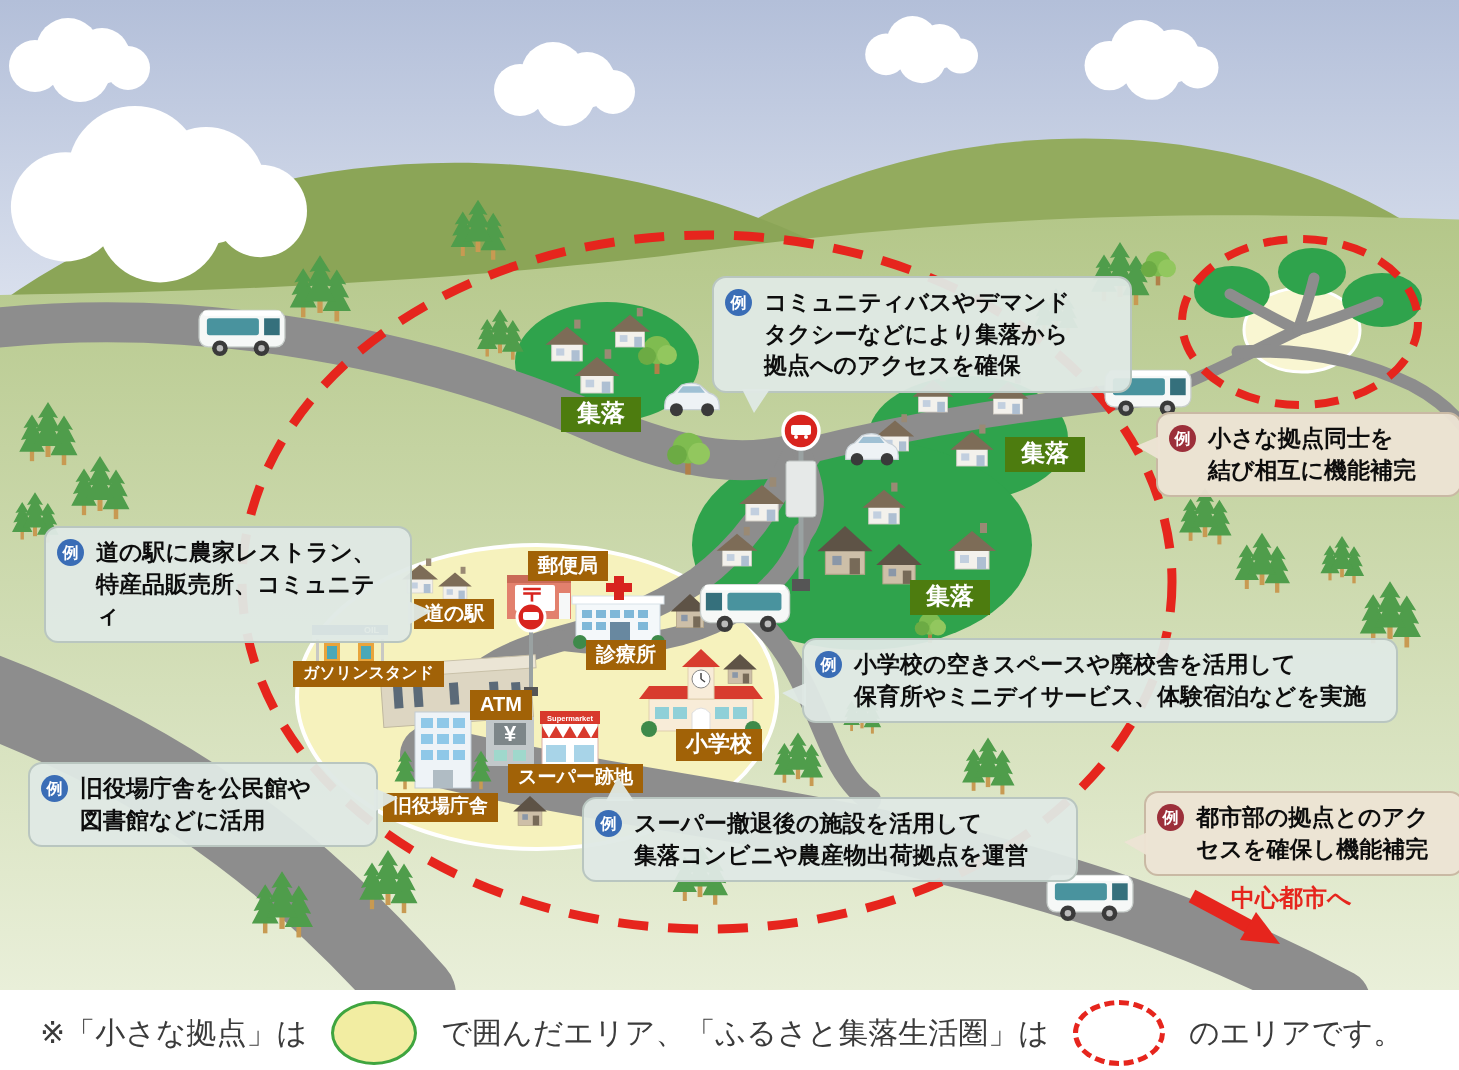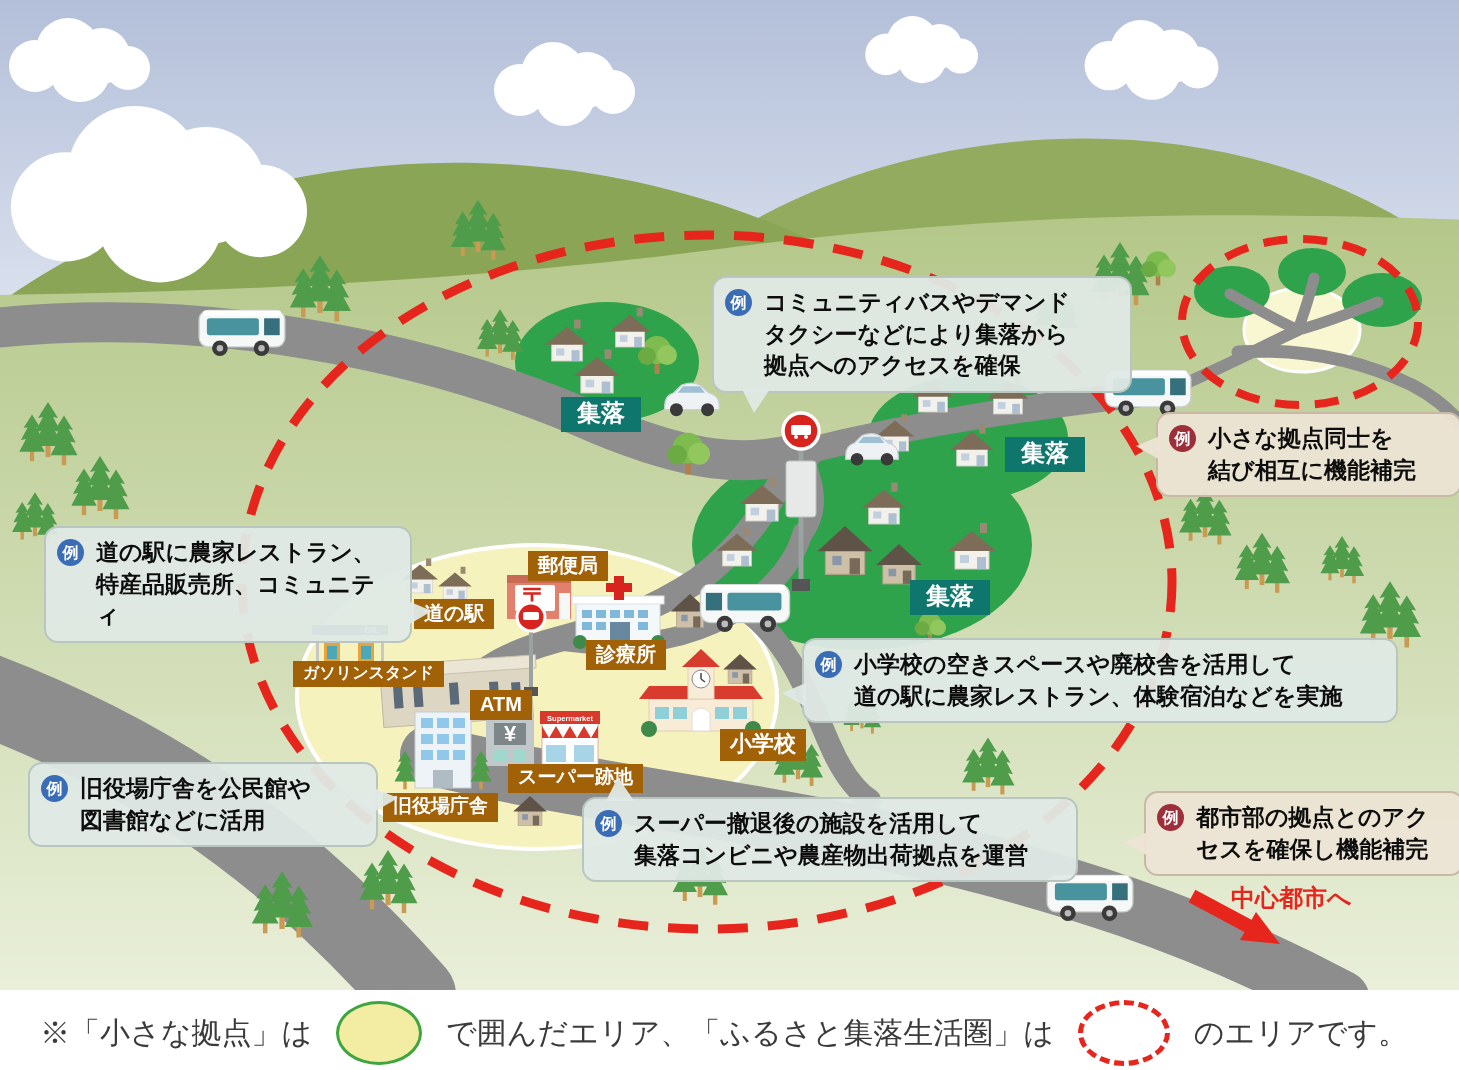--- a/index.html
+++ b/index.html
@@ -3,21 +3,21 @@
 <meta charset="utf-8">
 <style>
   html,body{margin:0;padding:0;background:#fff;}
   #stage{position:relative;width:1459px;height:1070px;background:#ffffff;overflow:hidden;
          font-family:"Liberation Sans","DejaVu Sans",sans-serif;}
   #scene{position:absolute;left:0;top:0;width:1459px;height:990px;}
   
   .flabel{position:absolute;background:#a16207;color:#fff;font-weight:700;font-size:20px;
           padding:3px 10px 5px;white-space:nowrap;z-index:4;line-height:1.1;}
   
-  .vlabel{position:absolute;background:#0f766e;color:#fff;font-weight:700;font-size:24px;
+  .vlabel{position:absolute;background:#4d7c0f;color:#fff;font-weight:700;font-size:24px;
           padding:3px 16px 6px;white-space:nowrap;z-index:4;line-height:1.1;}
   
   .callout{--cbg:rgba(223,233,229,0.95);position:absolute;background:var(--cbg);
            border:2px solid #b9c6c0;border-radius:14px;padding:9px 14px 9px 50px;
            font-weight:700;font-size:23px;line-height:1.38;color:#0d0d0d;z-index:6;}
   .callout.beige{--cbg:rgba(236,227,212,0.97);border-color:#c9b9a4;}
   .badge{position:absolute;left:11px;top:11px;width:27px;height:27px;border-radius:50%;
          background:#3a6db6;color:#fff;font-size:16px;font-weight:700;text-align:center;
          line-height:27px;}
   .badge.red{background:#9c2f3a;}
@@ -26,21 +26,21 @@
              border-top:24px solid var(--cbg);}
   .tail-up{border-left:12px solid transparent;border-right:16px solid transparent;
            border-bottom:24px solid var(--cbg);}
   .tail-left{border-top:10px solid transparent;border-bottom:14px solid transparent;
              border-right:24px solid var(--cbg);}
   .tail-right{border-top:10px solid transparent;border-bottom:14px solid transparent;
               border-left:24px solid var(--cbg);}
   .tocity{position:absolute;left:1231px;top:882px;color:#e6251d;font-weight:700;
           font-size:24px;z-index:6;white-space:nowrap;}
   .legend{position:absolute;left:40px;top:1000px;display:flex;align-items:center;gap:24px;
-          font-size:30px;color:#3b3b3b;z-index:8;font-family:Liberation Serif, serif;}
+          font-size:30px;color:#3b3b3b;z-index:8;}
   .sw-yellow{display:inline-block;width:80px;height:58px;border-radius:50%;
              background:#f2eda2;border:3px solid #3fa53f;}
   .sw-red{display:inline-block;width:82px;height:56px;border-radius:50%;
           border:5px dashed #e6251d;background:transparent;}
 </style>
 </head>
 <body>
 
 <div id="stage">
 
@@ -339,21 +339,21 @@
     <path d="M 1192,896 L 1250,927" stroke="#e6251d" stroke-width="14" fill="none"></path>
     <polygon points="1280,944 1240,940 1256,912" fill="#e6251d"></polygon>
   </g>
 </svg>
 
 <div class="flabel" style="left:528px;top:551px;">郵便局</div>
 <div class="flabel" style="left:414px;top:599px;">道の駅</div>
 <div class="flabel" style="left:586px;top:640px;">診療所</div>
 <div class="flabel" style="left:470px;top:690px;">ATM</div>
 <div class="flabel" style="left:508px;top:764px;font-size:19px;">スーパー跡地</div>
-<div class="flabel" style="left:676px;top:729px;font-size:22px;margin-left:44px;">小学校</div>
+<div class="flabel" style="left:676px;top:729px;font-size:22px;">小学校</div>
 <div class="flabel" style="left:383px;top:793px;font-size:19px;">旧役場庁舎</div>
 <div class="flabel" style="left:293px;top:661px;font-size:16px;">ガソリンスタンド</div>
 
 <div class="vlabel" style="left:561px;top:397px;">集落</div>
 <div class="vlabel" style="left:1005px;top:437px;">集落</div>
 <div class="vlabel" style="left:910px;top:580px;">集落</div>
 
 <div class="callout" style="left:712px;top:276px;width:352px;">
   <span class="badge">例</span>
   <div>コミュニティバスやデマンド</div>
@@ -372,21 +372,21 @@
 <div class="callout" style="left:44px;top:526px;width:300px;">
   <span class="badge">例</span>
   <div>道の駅に農家レストラン、</div>
   <div>特産品販売所、コミュニティ</div>
   <div class="tail tail-right" style="right:-22px;bottom:16px;"></div>
 </div>
 
 <div class="callout" style="left:802px;top:638px;width:528px;">
   <span class="badge">例</span>
   <div>小学校の空きスペースや廃校舎を活用して</div>
-  <div>道の駅に農家レストラン、体験宿泊などを実施</div>
+  <div>保育所やミニデイサービス、体験宿泊などを実施</div>
   <div class="tail tail-left" style="left:-22px;bottom:14px;"></div>
 </div>
 
 <div class="callout" style="left:28px;top:762px;width:282px;">
   <span class="badge">例</span>
   <div>旧役場庁舎を公民館や</div>
   <div>図書館などに活用</div>
   <div class="tail tail-right" style="right:-22px;top:24px;"></div>
 </div>
 

